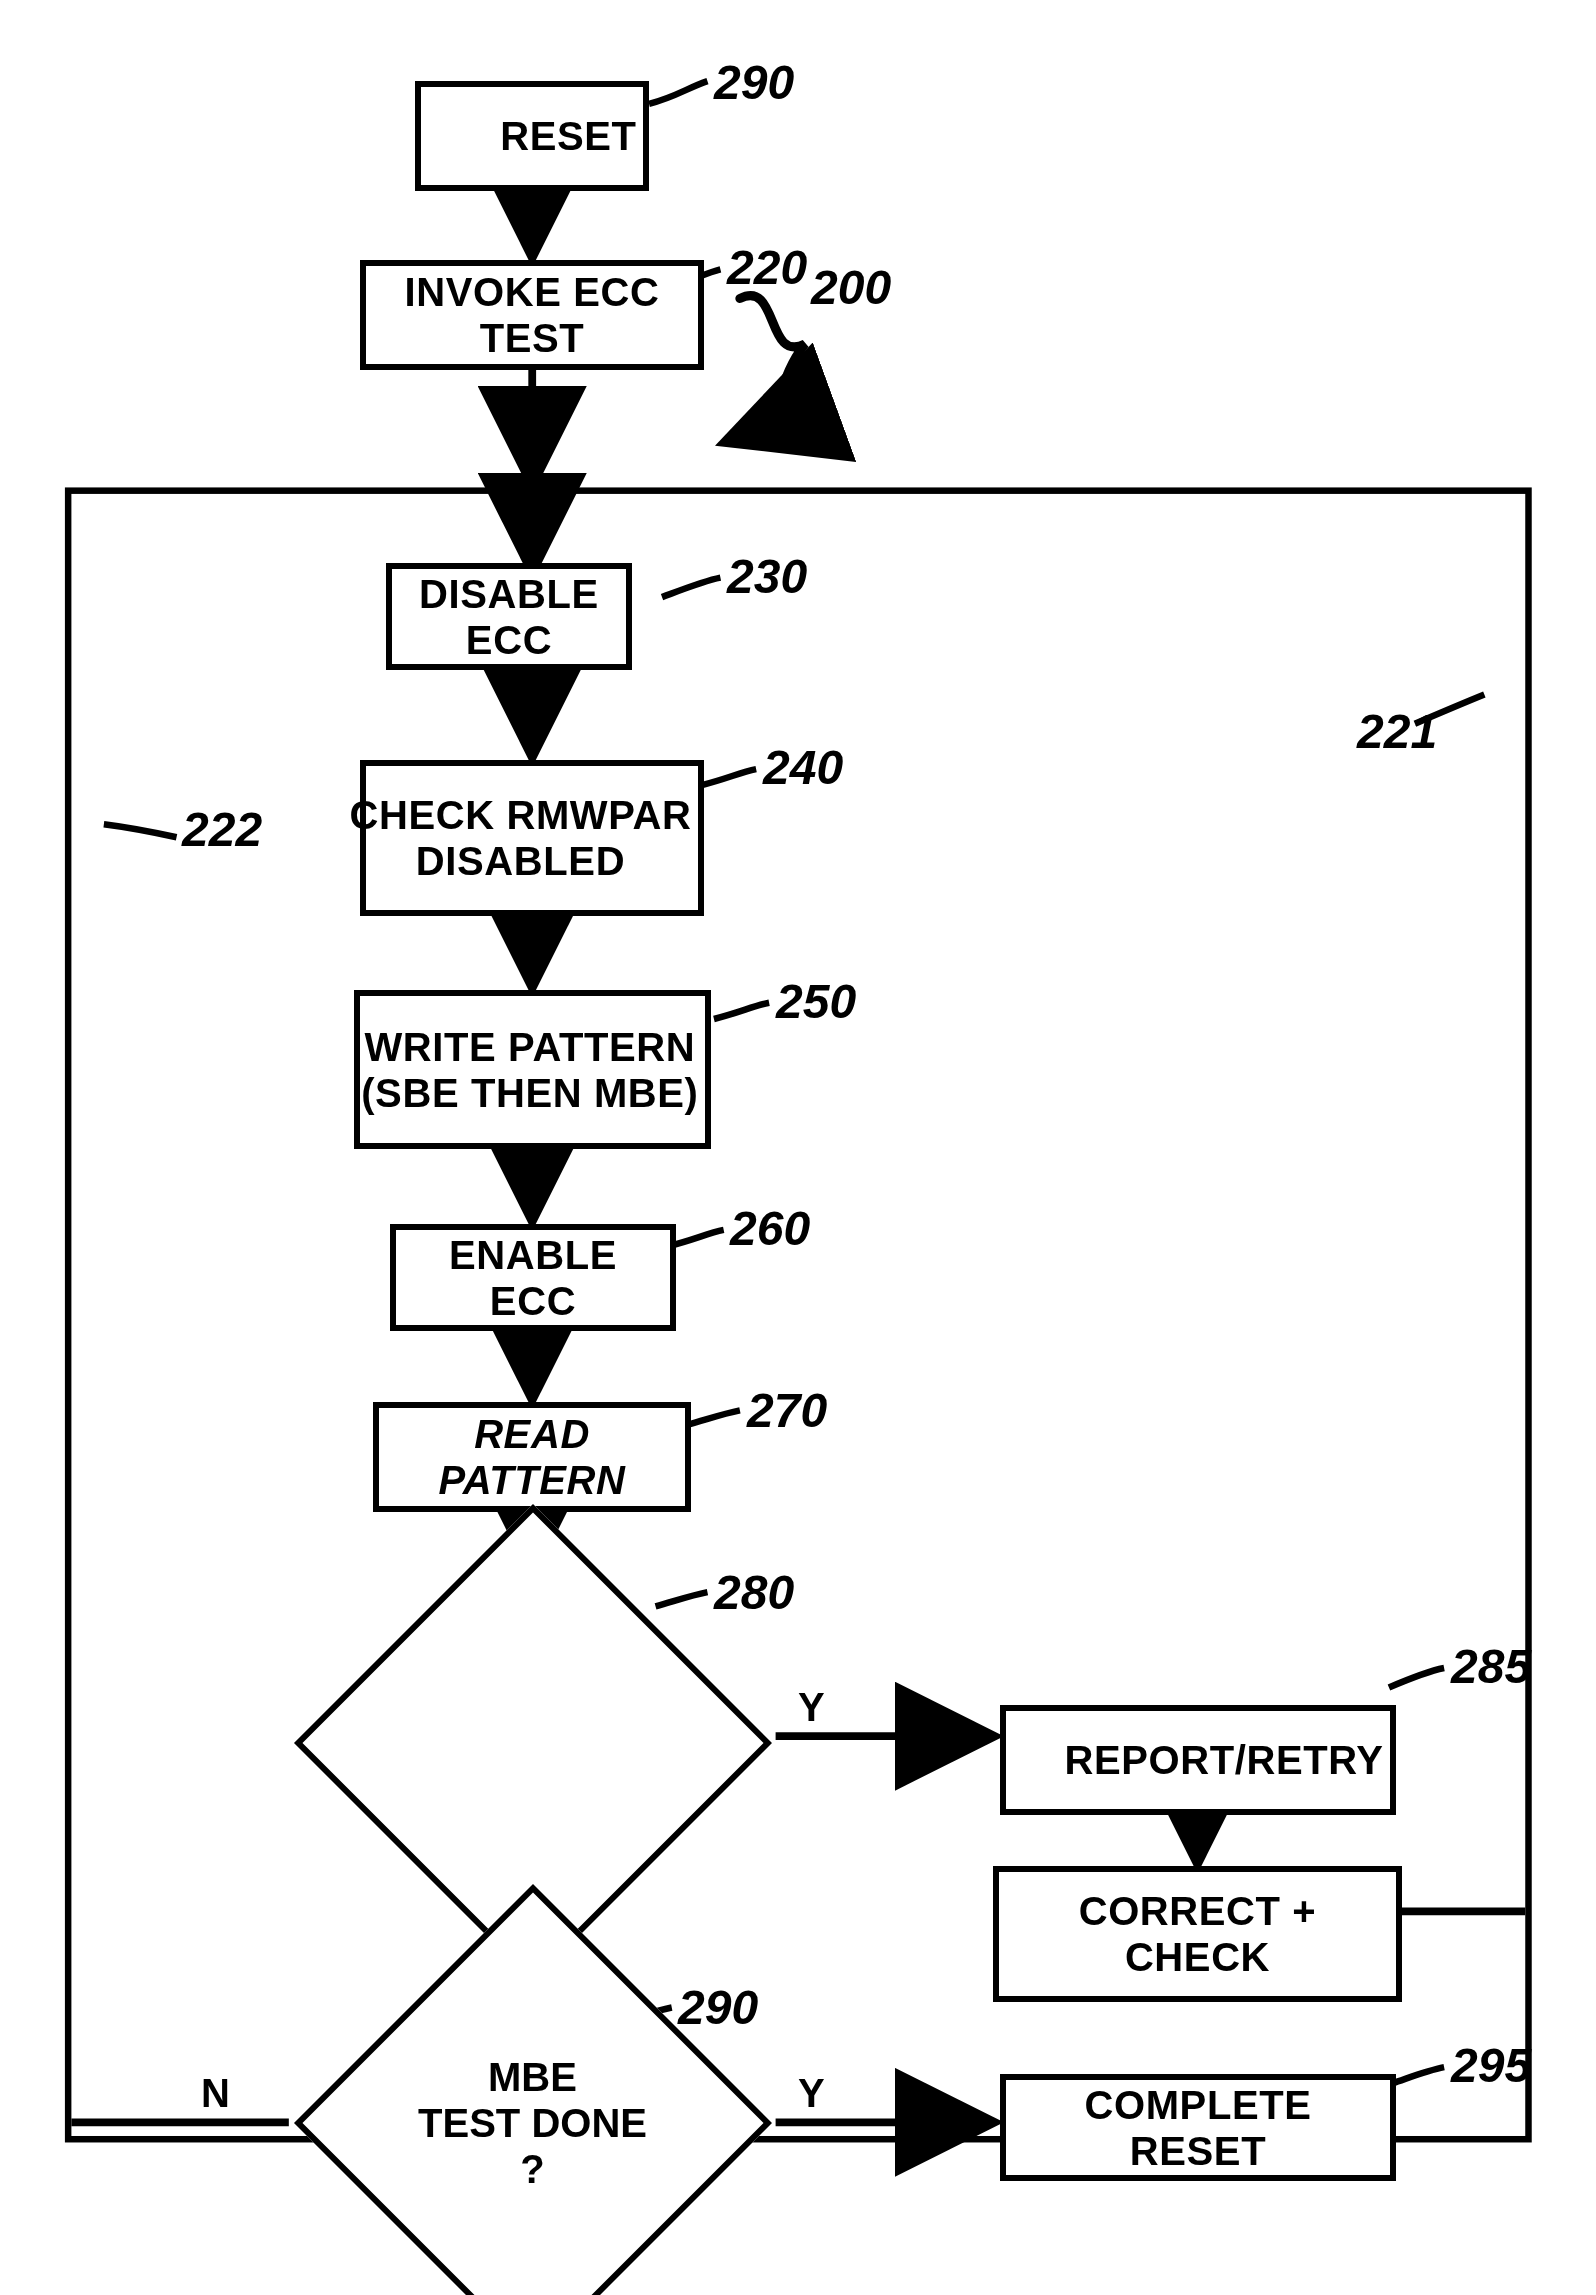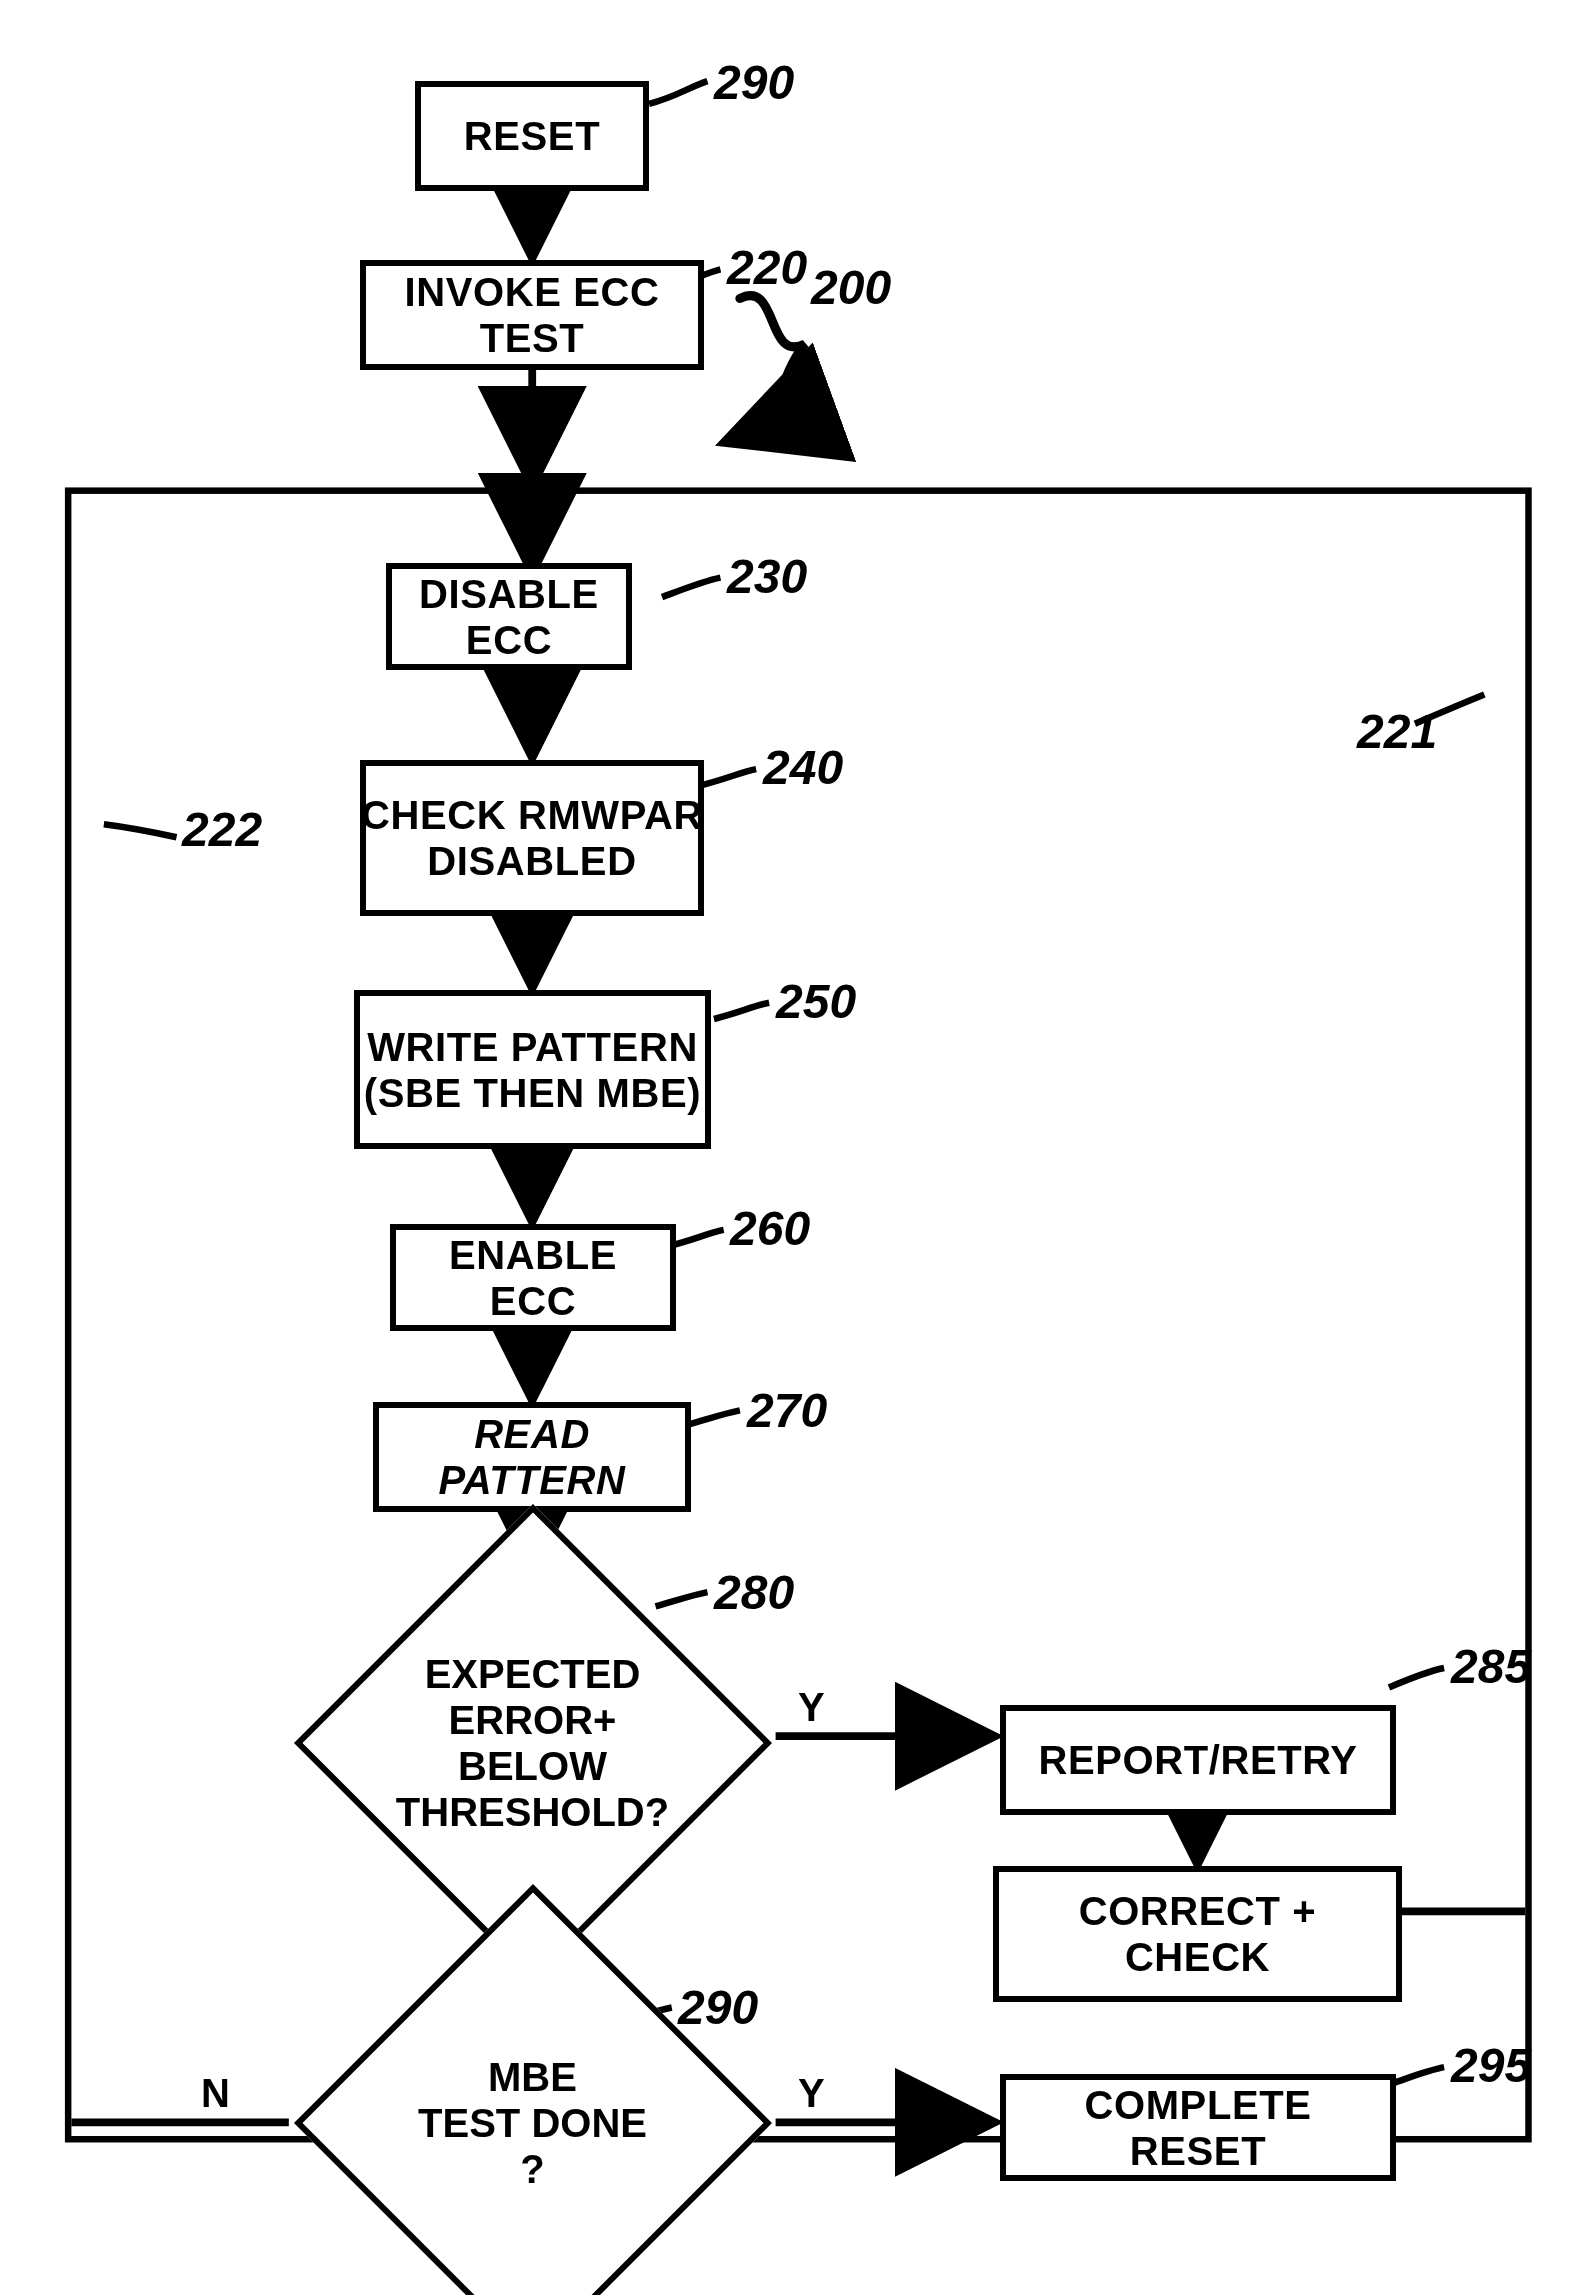--- a/index.html
+++ b/index.html
@@ -13,21 +13,21 @@
     width: 1596px;
     height: 2295px;
     background: #ffffff;
   }
   .box {
     position: absolute;
     border: 6.5px solid #000;
     background: #fff;
     display: flex;
     align-items: center;
-    justify-content: center;
+    justify-content: flex-end;
     text-align: center;
     box-sizing: border-box;
   }
   .box span {
     font-size: 40px;
     font-weight: 700;
     line-height: 1.15;
     padding: 3.9px 6.5px;
     letter-spacing: 0.6px;
   }
@@ -179,24 +179,20 @@
     <span>ENABLE ECC</span>
   </div>
   <div class="ref" style="left:730px; top:1201px;">260</div>
 
   <div class="box" style="left:373px; top:1402px; width:318px; height:110px;font-style:italic;">
     <span>READ PATTERN</span>
   </div>
   <div class="ref" style="left:747px; top:1383px;font-style:italic;">270</div>
 
   <div class="diamond" style="left:364px; top:1574px; width:338px; height:338px;"></div>
-  <div class="diamond-label" style="left:289px; top:1574px; width:487px; height:338px;">EXPECTED
-ERROR+
-BELOW
-THRESHOLD?</div>
   <div class="ref" style="left:714px; top:1565px;">280</div>
   <div class="edge-label" style="left:798px; top:1685px;">Y</div>
   <div class="edge-label" style="left:549px; top:1922px;">N</div>
 
   <div class="box" style="left:1000px; top:1693px; width:396px; height:110px;margin-top:12px;">
     <span>REPORT/RETRY</span>
   </div>
   <div class="ref" style="left:1451px; top:1639px;">285</div>
 
   <div class="box" style="left:993px; top:1866px; width:409px; height:136px;">

